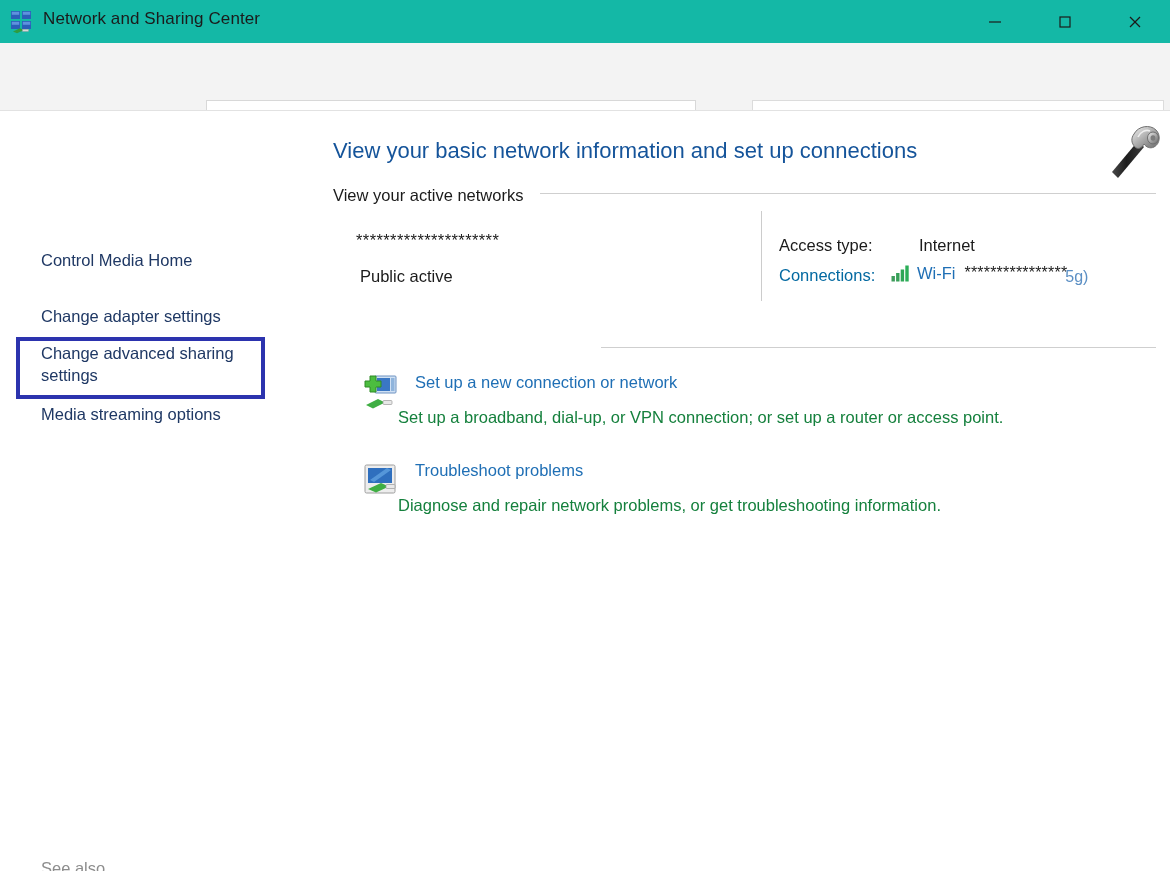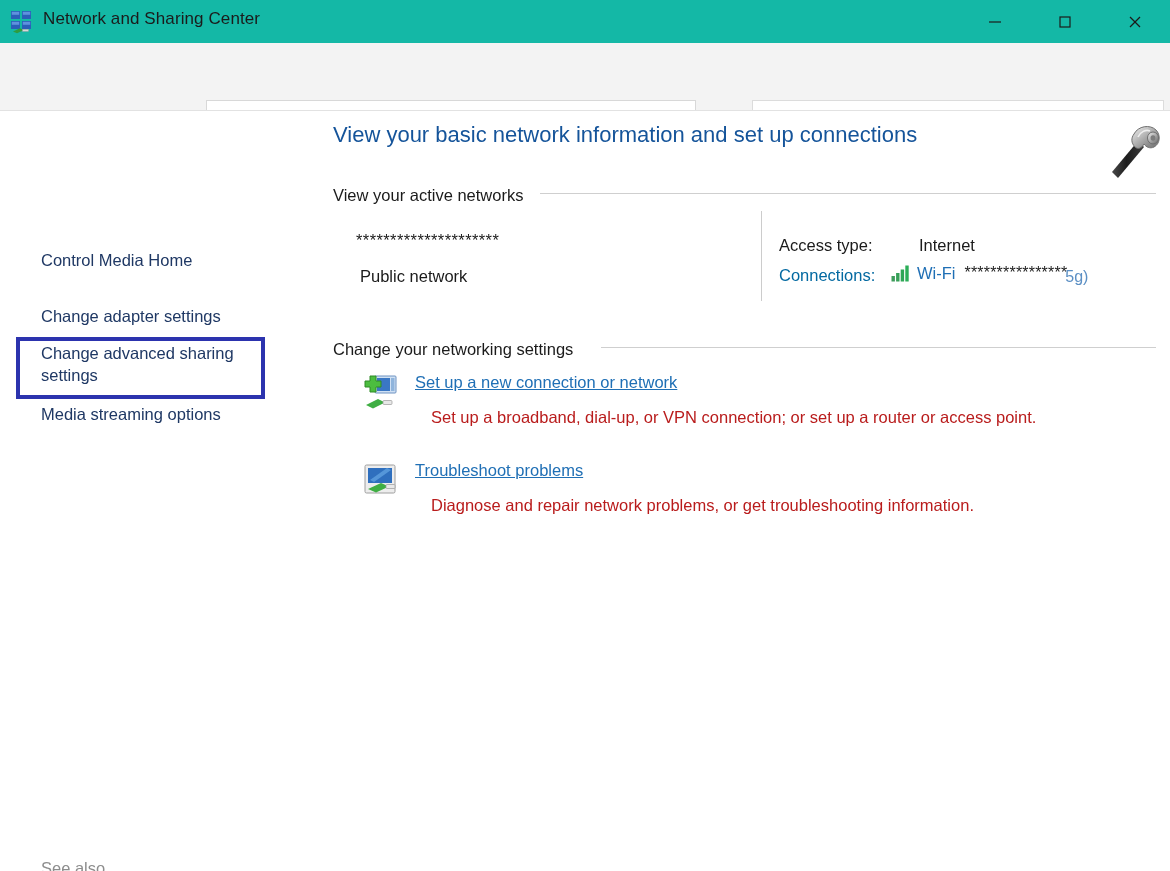--- a/index.html
+++ b/index.html
@@ -134,21 +134,21 @@
 
   .seealso-label {
     position: absolute; left: 41px; top: 748px;
     font-size: 16.5px; color: #8d8d8d;
   }
 
   
   .main { position: absolute; left: 318px; top: 111px; width: 852px; height: 760px; }
 
   .page-heading {
-    position: absolute; left: 15px; top: 11px;
+    position: absolute; left: 15px; top: 27px;
     font-size: 22px; color: #15549a; font-weight: normal;
     white-space: nowrap;
   }
   .hammer-icon {
     position: absolute; left: 780px; top: 9px;
     width: 68px; height: 62px;
   }
 
   .section-head {
     position: absolute; left: 15px;
@@ -208,25 +208,24 @@
   .task-2 { top: 347px; }
 
   .task-icon {
     position: absolute; left: 28px; top: 2px;
     width: 40px; height: 40px;
   }
   .task-link {
     position: absolute; left: 82px; top: 3px;
     font-size: 16.5px; color: #1f6fb5;
     white-space: nowrap;
-    text-decoration: underline;
   }
   .task-desc {
-    position: absolute; left: 98px; top: 38px;
-    font-size: 16.5px; color: #b91c1c;
+    position: absolute; left: 65px; top: 38px;
+    font-size: 16.5px; color: #15803d;
     white-space: nowrap;
   }
 </style>
 </head>
 <body>
 
 <div class="titlebar">
   <span class="title-icon">
     <svg viewBox="0 0 24 24" width="24" height="24">
       <rect x="1" y="1" width="9" height="8" fill="#2b5fb8"></rect>
@@ -379,42 +378,41 @@
       <path d="M40 17 C42 12 48 9 52 11" fill="none" stroke="#efefef" stroke-width="1.6"></path>
     </svg>
   </span>
 
   <div class="section-head sh-active">View your active networks</div>
   <div class="section-rule rule-active"></div>
 
   <div class="net-sep"></div>
 
   <div class="net-name">*********************</div>
-  <div class="net-type">Public network</div>
+  <div class="net-type">Public active</div>
 
   <div class="detail-label-access">Access type:</div>
   <div class="detail-val-access">Internet</div>
 
   <div class="detail-label-conn">Connections:</div>
 
   <div class="conn-row">
     <span class="signal-icon">
       <svg viewBox="0 0 20 17" width="20" height="17">
         <rect x="0.5" y="11" width="3.4" height="5.5" fill="#3f9c5c"></rect>
         <rect x="5.1" y="8" width="3.4" height="8.5" fill="#36a057"></rect>
         <rect x="9.7" y="4.5" width="3.4" height="12" fill="#2fa656"></rect>
         <rect x="14.3" y="0.5" width="3.4" height="16" fill="#2bae58"></rect>
       </svg>
     </span>
     <span class="conn-link">Wi-Fi</span>
     <span class="conn-mask">****************</span>
     <span class="conn-suffix">5g)</span>
   </div>
 
-  <div class="section-head sh-change">Change your networking settings</div>
   <div class="section-rule rule-change"></div>
 
   <div class="task task-1">
     <span class="task-icon">
       <svg viewBox="0 0 40 40" width="40" height="40">
 
         <rect x="14" y="4" width="21" height="17" rx="1" fill="#cfe0f3" stroke="#6f93c2" stroke-width="1"></rect>
         <rect x="16" y="6" width="13" height="13" fill="#3a77c4"></rect>
         <rect x="30" y="6" width="3.5" height="13" fill="#8fb4dc"></rect>
 

